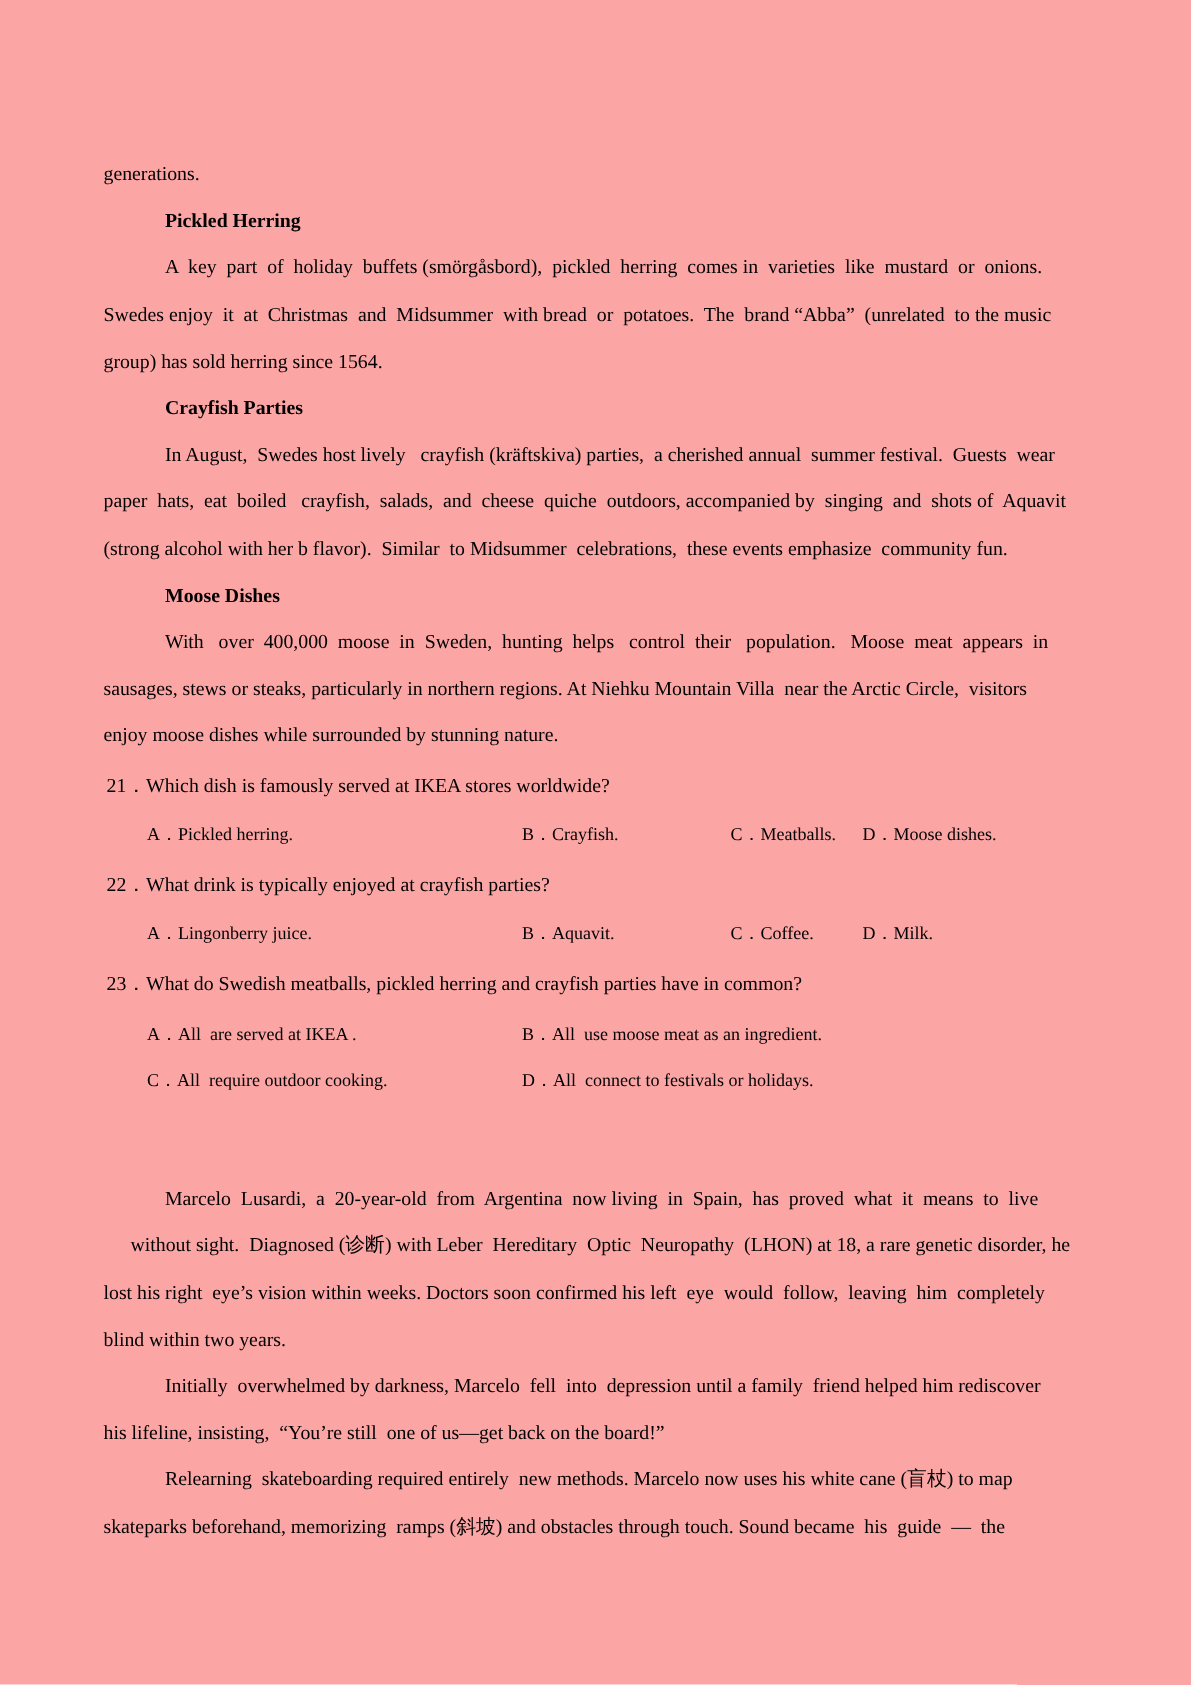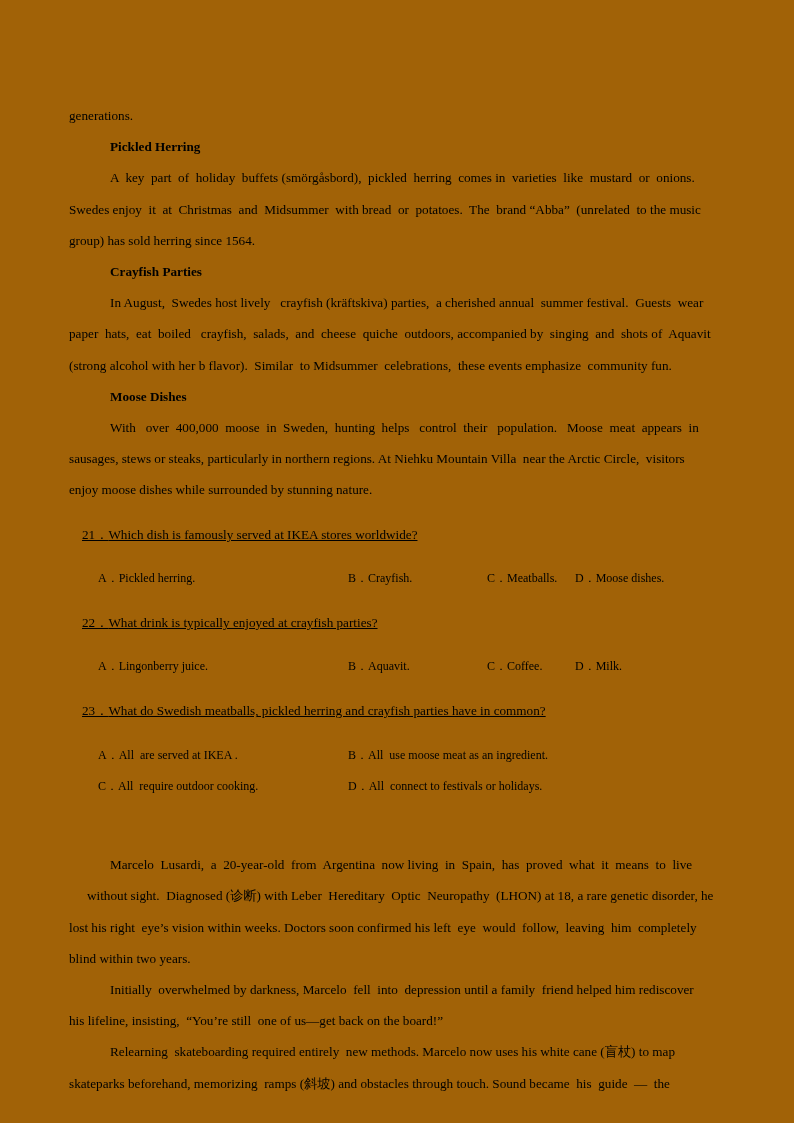--- a/index.html
+++ b/index.html
@@ -14,21 +14,21 @@
     font-family: "Liberation Serif", "DejaVu Serif", serif;
     color: #000000;
     -webkit-font-smoothing: none;
   }
   .page {
     position: absolute;
     left: 0;
     top: 0;
     width: 794px;
     height: 1123px;
-    background: #a16207;
+    background: #fca5a5;
     overflow: hidden;
   }
   .content {
     position: absolute;
     left: 69px;
     top: 100px;
     width: 654px;
   }
 
   
@@ -49,25 +49,24 @@
   .subhead {
     margin: 0;
     font-size: 13.2px;
     line-height: 31.2px;
     font-weight: bold;
     padding-left: 41px;
   }
 
   
   .q-stem {
-    margin: 13px;
+    margin: 2px;
     font-size: 13.2px;
     line-height: 31.2px;
     white-space: pre;
-    text-decoration: underline;
   }
   .q-options {
     margin: 0;
     height: 31.2px;
     line-height: 31.2px;
     font-size: 12px;
     position: relative;
   }
   .opt {
     position: absolute;

